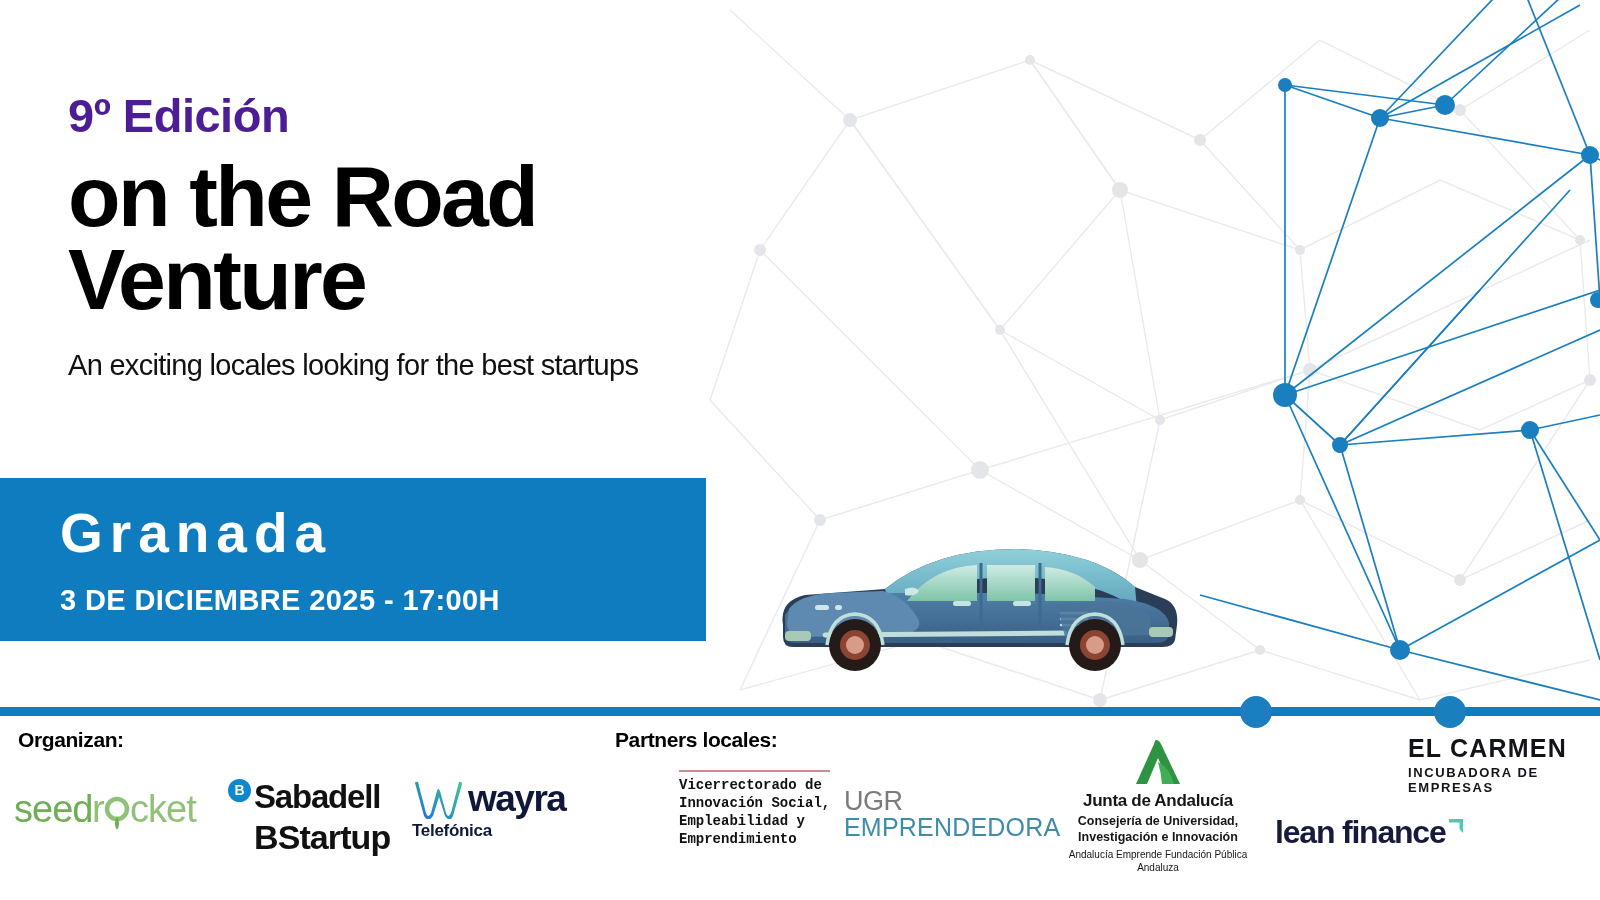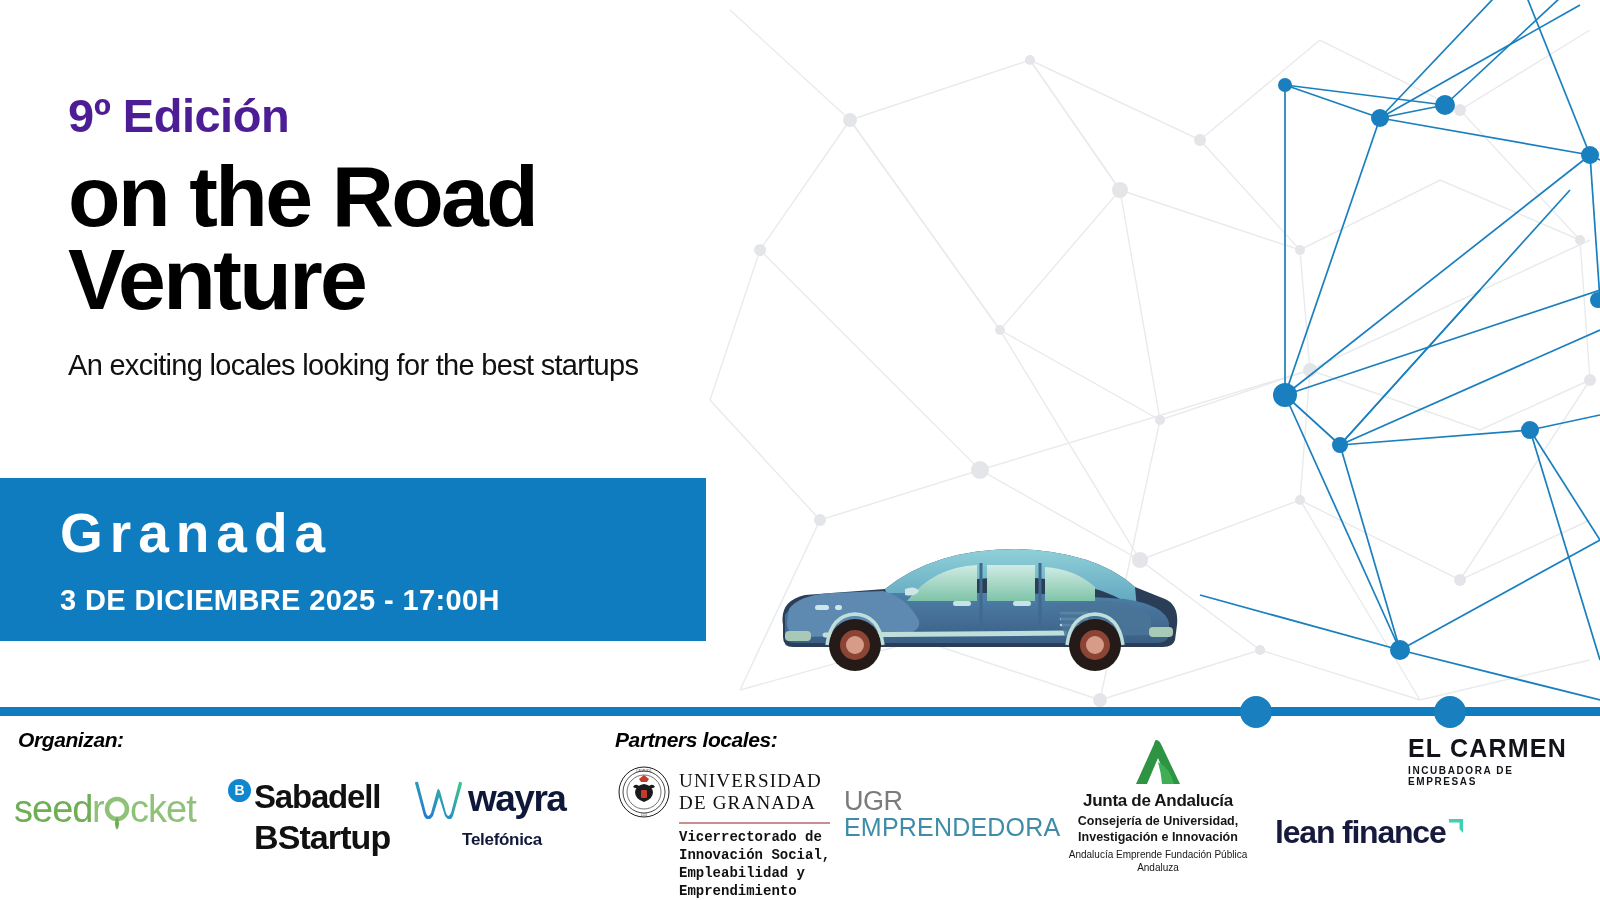--- a/index.html
+++ b/index.html
@@ -53,21 +53,20 @@
 
   
   .rule-wrap { position:absolute; left:0; top:694px; width:1600px; height:40px; }
   .rule-wrap svg { width:100%; height:100%; display:block; }
 
   
   .footer { position:absolute; left:0; top:718px; width:1600px; height:182px; }
   .lbl {
     position:absolute; font-size:21px; font-weight:bold; color:#000;
     letter-spacing:-0.4px;
-    font-style:italic;
   }
   #lbl-org { left:18px; top:10px; }
   #lbl-part { left:615px; top:10px; }
 
   .logo { position:absolute; }
 
   
   #logo-seedrocket { left:14px; top:68px; width:195px; height:46px; }
   #logo-seedrocket svg { width:100%; height:100%; }
 
@@ -80,21 +79,21 @@
     text-align:center; align-self:flex-start; margin-top:1px;
   }
   .sab-name { font-size:33px; font-weight:bold; color:#111; letter-spacing:-1.2px; }
   .sab-sub  { font-size:34px; font-weight:bold; color:#111; letter-spacing:-0.9px; margin-top:2px; margin-left:26px;}
 
   
   #logo-wayra { left:412px; top:60px; width:180px; height:70px; }
   .wayra-row { display:flex; align-items:center; gap:4px; }
   .wayra-mark { width:52px; height:40px; }
   .wayra-name { font-size:37px; font-weight:bold; color:#10183A; letter-spacing:-1.5px; }
-  .wayra-sub { font-size:17px; font-weight:bold; color:#10183A; text-align:center; margin-top:10px; letter-spacing:-0.3px;}
+  .wayra-sub { font-size:17px; font-weight:bold; color:#10183A; text-align:left; margin-top:1px; letter-spacing:-0.3px;}
 
   
   #logo-ugr { left:618px; top:48px; width:215px; height:110px; }
   .ugr-row { display:flex; align-items:center; gap:9px; }
   .ugr-crest { width:52px; height:52px; flex:0 0 52px; }
   .ugr-txt { font-family:"Liberation Serif", serif; }
   .ugr-l1 { font-size:19px; letter-spacing:1.2px; color:#111; line-height:1.15; }
   .ugr-l2 { font-size:19px; letter-spacing:1.2px; color:#111; line-height:1.15; }
   .ugr-rule { height:1.5px; background:#C98E8E; margin:4px 0 4px 61px; width:151px; }
   .ugr-sub {
@@ -120,21 +119,21 @@
   
   #logo-dip { left:1247px; top:30px; width:145px; height:52px; }
   .dip-row { display:flex; align-items:center; gap:7px; }
   .dip-mark { width:33px; height:33px; }
   .dip-l1 { font-size:17px; font-weight:bold; color:#0F1B3C; line-height:1.08; letter-spacing:-0.3px;}
   .dip-l2 { font-size:17px; font-weight:bold; color:#0F1B3C; line-height:1.08; letter-spacing:-0.3px;}
 
   
   #logo-carmen { left:1408px; top:16px; width:160px; height:48px; text-align:left; }
   .carmen-name { font-size:25px; font-weight:bold; color:#12141A; letter-spacing:1.2px; }
-  .carmen-sub { font-size:10px; font-weight:bold; color:#12141A; letter-spacing:1.6px; margin-top:2px;}
+  .carmen-sub { font-size:13px; font-weight:bold; color:#12141A; letter-spacing:1.6px; margin-top:2px;}
 
   
   #logo-lean { left:1275px; top:96px; width:205px; height:44px; }
   .lean-row { display:flex; align-items:flex-start; }
   .lean-name { font-size:32px; font-weight:bold; color:#161B3E; letter-spacing:-1.2px; }
   .lean-tick { width:17px; height:17px; margin-top:3px; margin-left:1px;}
 </style>
 </head>
 <body>
 
@@ -359,40 +358,20 @@
           <path d="M3 4 Q3 2 6 3 L14 34 Q16 40 19 34 L25 12 Q26 8 28 12
                    L34 34 Q36 40 39 34 L47 3 Q50 2 50 5 L41 37
                    Q38 44 33 37 L27 18 L21 37 Q16 44 12 37 Z" fill="url(#wg)"></path>
         </svg>
         <div class="wayra-name">wayra</div>
       </div>
       <div class="wayra-sub">Telefónica</div>
     </div>
 
     <div class="logo" id="logo-ugr">
-      <div class="ugr-row">
-        <svg class="ugr-crest" viewBox="0 0 52 52">
-          <circle cx="26" cy="26" r="25" fill="none" stroke="#1A1A1A" stroke-width="1"></circle>
-          <circle cx="26" cy="26" r="21" fill="none" stroke="#1A1A1A" stroke-width="0.8"></circle>
-          <circle cx="26" cy="26" r="17" fill="none" stroke="#1A1A1A" stroke-width="0.6"></circle>
-          <path d="M21 13 L26 9 L31 13 L29 16 L23 16 Z" fill="#C43B2E"></path>
-          <path d="M26 18 Q18 19 17 26 Q17 33 26 36 Q35 33 35 26 Q34 19 26 18 Z" fill="#1A1A1A"></path>
-          <path d="M21 20 Q17 17 15 21 Q18 23 21 22 Z" fill="#1A1A1A"></path>
-          <path d="M31 20 Q35 17 37 21 Q34 23 31 22 Z" fill="#1A1A1A"></path>
-          <rect x="23" y="24" width="6" height="8" rx="1" fill="#C43B2E"></rect>
-          <g fill="#1A1A1A" font-size="3" font-family="Liberation Serif, serif">
-            <text x="26" y="6" text-anchor="middle">GRANADA</text>
-            <text x="26" y="50" text-anchor="middle">1531</text>
-          </g>
-        </svg>
-        <div class="ugr-txt">
-          <div class="ugr-l1">UNIVERSIDAD</div>
-          <div class="ugr-l2">DE GRANADA</div>
-        </div>
-      </div>
       <div class="ugr-rule"></div>
       <div class="ugr-sub">Vicerrectorado de Innovación Social, Empleabilidad y Emprendimiento</div>
     </div>
 
     <div class="logo" id="logo-ugre">
       <div class="ugre-row">
         <svg class="ugre-mark" viewBox="0 0 78 66">
           <path d="M14 14 Q34 2 52 16 Q66 28 54 44 Q44 58 26 60
                    Q12 60 8 48 Q14 44 20 46 Q12 36 14 14 Z" fill="none" stroke="#5FA7C4" stroke-width="2.6"></path>
           <path d="M40 14 Q58 8 62 24 Q56 32 44 30 Q38 24 40 14 Z" fill="#7A7A7A"></path>

